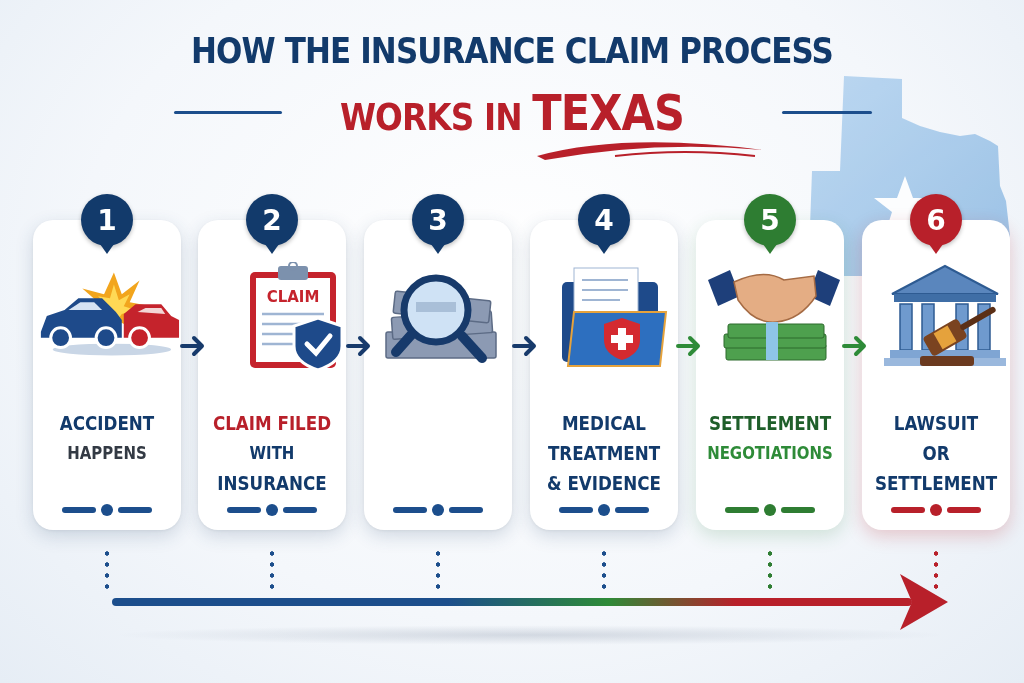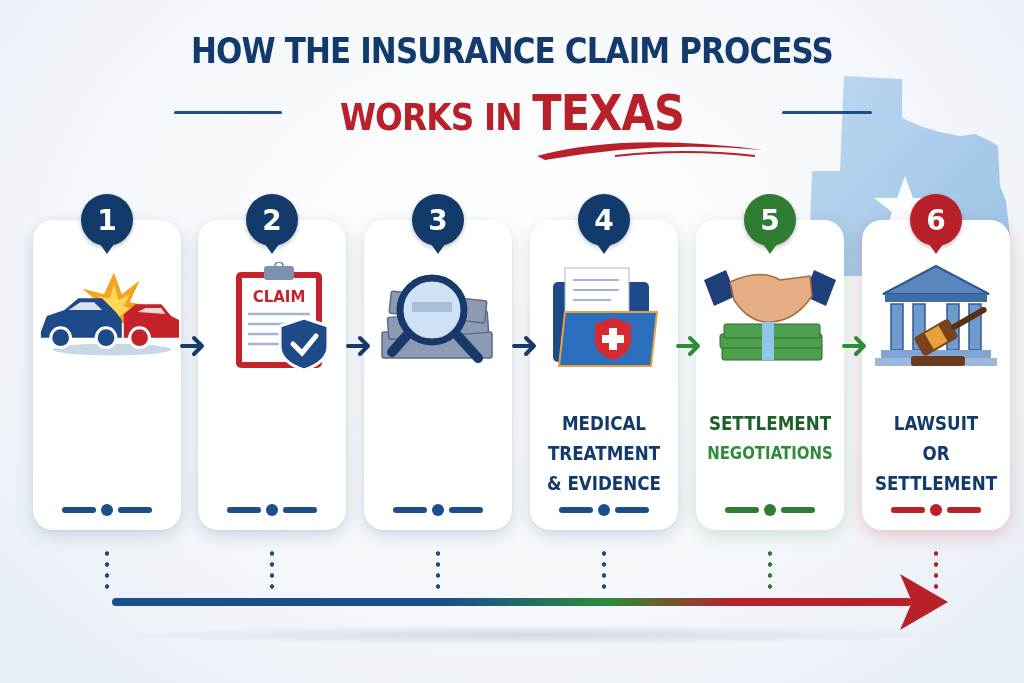--- a/index.html
+++ b/index.html
@@ -34,21 +34,21 @@
     position: absolute; top: -26px; left: 50%; transform: translateX(-50%);
     width: 52px; height: 52px; border-radius: 50%; color: #fff;
     font-weight: bold; font-size: 28px; display: flex; align-items: center; justify-content: center;
     box-shadow: 0 2px 4px rgba(0,0,0,.25);
   }
   .badge::after {
     content: ""; position: absolute; bottom: -8px; left: 50%; transform: translateX(-50%);
     border-left: 7px solid transparent; border-right: 7px solid transparent; border-top: 10px solid;
     border-top-color: inherit;
   }
-  .icon { position: absolute; top: 42px; left: 0; width: 148px; height: 110px; display: flex; align-items: center; justify-content: center; }
+  .icon { position: absolute; top: 42px; left: 0; width: 148px; height: 110px; display: flex; align-items: center; justify-content: flex-end; }
   .label { position: absolute; top: 188px; left: 0; width: 148px; text-align: center; font-weight: bold; line-height: 30px; }
   .l1 { font-size: 19px; display: block; transform: scaleX(0.88); }
   .l2 { font-size: 17px; display: block; transform: scaleX(0.88); }
   .ind { position: absolute; bottom: 14px; left: 50%; transform: translateX(-50%); width: 90px; height: 12px; }
   .ind .b1, .ind .b2 { position: absolute; top: 3px; width: 34px; height: 6px; border-radius: 3px; }
   .ind .b1 { left: 0; } .ind .b2 { right: 0; }
   .ind .d { position: absolute; left: 39px; top: 0; width: 12px; height: 12px; border-radius: 50%; }
   .arrow-sm { position: absolute; top: 333px; }
   .dots { position: absolute; top: 548px; width: 4px; height: 42px;
     background-image: radial-gradient(circle, var(--c) 2px, transparent 2.3px);
@@ -91,20 +91,24 @@
       <polygon points="82,12 87,28 98,22 92,34 104,38 90,42 84,50 78,40 66,40 74,32 66,24 78,26" fill="#ffd955"></polygon>
       <path d="M8 60 L14 44 L32 38 L46 26 L70 26 L84 40 L90 48 L90 66 L8 66 Z" fill="#1e4a8a"></path>
       <path d="M36 38 L48 30 L62 30 L70 38 Z" fill="#d6e3f3"></path>
       <circle cx="28" cy="66" r="10" fill="#1e4a8a" stroke="#fff" stroke-width="3"></circle>
       <circle cx="74" cy="66" r="10" fill="#1e4a8a" stroke="#fff" stroke-width="3"></circle>
       <path d="M92 66 L92 42 L104 32 L130 32 L140 44 L148 48 L148 66 Z" fill="#c5232c"></path>
       <path d="M106 40 L114 36 L130 36 L134 42 Z" fill="#f3d6d6"></path>
       <circle cx="108" cy="66" r="10" fill="#c5232c" stroke="#fff" stroke-width="3"></circle>
     </svg>
   </div>
+  <div class="label">
+    <span class="l1" style="color:#123a6b;">ACCIDENT</span>
+    <span class="l2" style="color:#333a44;">HAPPENS</span>
+  </div>
   <div class="ind">
     <div class="b1" style="background:#1c4e8c"></div>
       <div class="d" style="background:#1c4e8c"></div>
       <div class="b2" style="background:#1c4e8c"></div>
   </div>
 </div>
 
 <div class="card" style="left:198px;">
   <div class="badge" style="background:#123a6b;border-top-color:#123a6b;">2</div>
   <div class="icon">
@@ -117,20 +121,25 @@
       <g stroke="#9fb5d3" stroke-width="2.5">
           <line x1="36" y1="52" x2="98" y2="52"></line>
           <line x1="36" y1="62" x2="90" y2="62"></line>
           <line x1="36" y1="72" x2="80" y2="72"></line>
           <line x1="36" y1="82" x2="76" y2="82"></line>
         </g>
       <path d="M92 56 L116 64 L116 84 Q116 100 92 108 Q68 100 68 84 L68 64 Z" fill="#1e4a8a" stroke="#fff" stroke-width="3"></path>
       <path d="M81 82 L90 91 L104 74" stroke="#fff" stroke-width="5" fill="none" stroke-linecap="round"></path>
     </svg>
   </div>
+  <div class="label">
+    <span class="l1" style="color:#b8202a;">CLAIM FILED</span>
+    <span class="l2" style="color:#123a6b;">WITH</span>
+    <span class="l1" style="color:#123a6b;">INSURANCE</span>
+  </div>
   <div class="ind">
     <div class="b1" style="background:#1c4e8c"></div>
       <div class="d" style="background:#1c4e8c"></div>
       <div class="b2" style="background:#1c4e8c"></div>
   </div>
 </div>
 
 <div class="card" style="left:364px;">
   <div class="badge" style="background:#123a6b;border-top-color:#123a6b;">3</div>
   <div class="icon">

